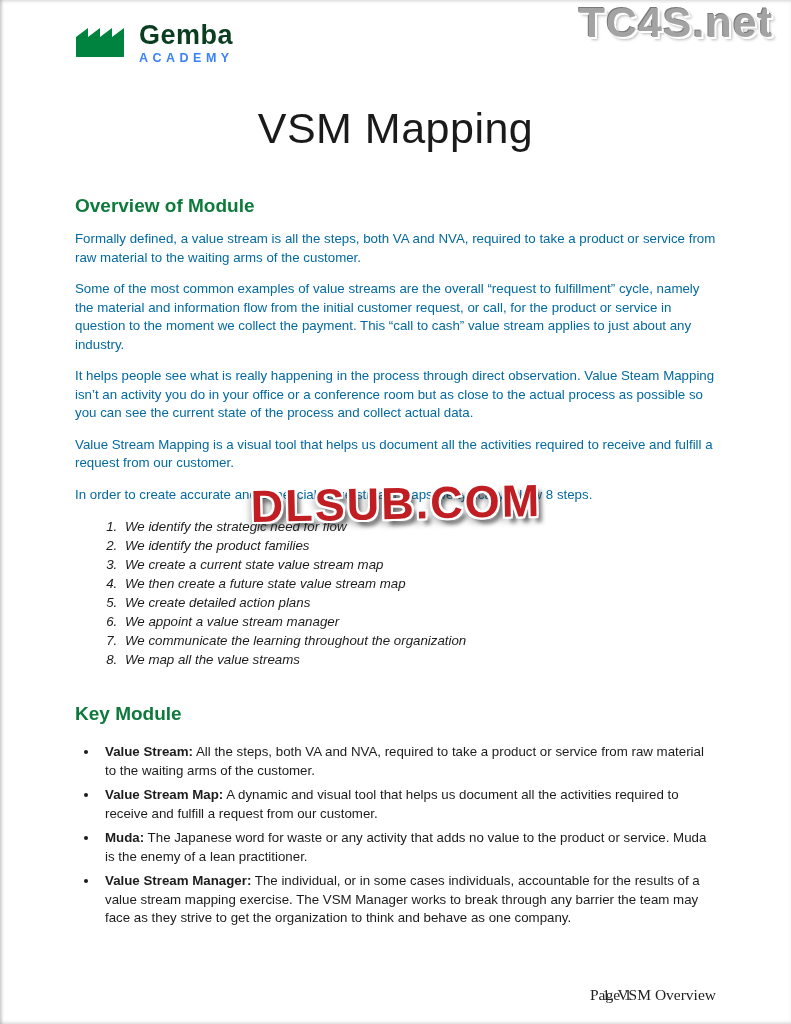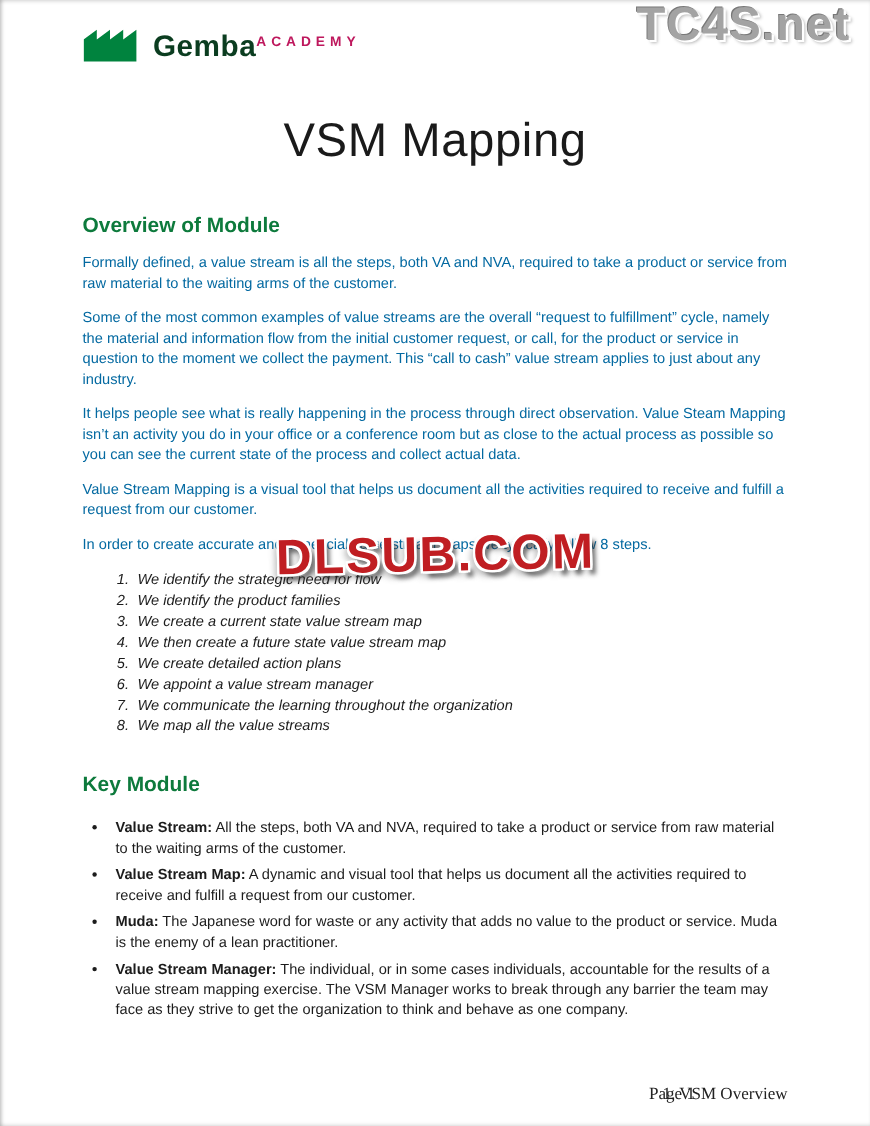--- a/index.html
+++ b/index.html
@@ -9,23 +9,23 @@
     margin:0 auto;
     background:#ffffff;
     font-family:"Liberation Sans", sans-serif;
     color:#1c1c1c;
     overflow:hidden;
     box-shadow: inset 3px 0 3px -1px rgba(0,0,0,.18), inset 0 3px 3px -1px rgba(0,0,0,.10), inset 0 -3px 3px -1px rgba(0,0,0,.10);
   }
 
   
   .logo { position:absolute; left:76px; top:22px; display:flex; align-items:center; gap:7px; }
-  .logo-text { display:flex; flex-direction:row; line-height:1; }
+  .logo-text { display:flex; flex-direction:column; line-height:1; }
   .logo-brand { font-size:27px; font-weight:bold; color:#0b3d20; letter-spacing:0.5px; }
-  .logo-sub { font-size:12.5px; font-weight:bold; color:#be185d; letter-spacing:4.5px; margin-top:3px; }
+  .logo-sub { font-size:12.5px; font-weight:bold; color:#3b82f6; letter-spacing:4.5px; margin-top:3px; }
 
   
   .wm-top-right {
     position:absolute; top:-2px; right:18px;
     font-size:43px; font-weight:bold; letter-spacing:1px;
     color:#a3a3a3;
     text-shadow: 2px 2px 0 #ffffff, -1px -1px 0 #787878, 3px 3px 3px rgba(0,0,0,.28);
   }
   .wm-center {
     position:absolute; top:478px; left:50%;

